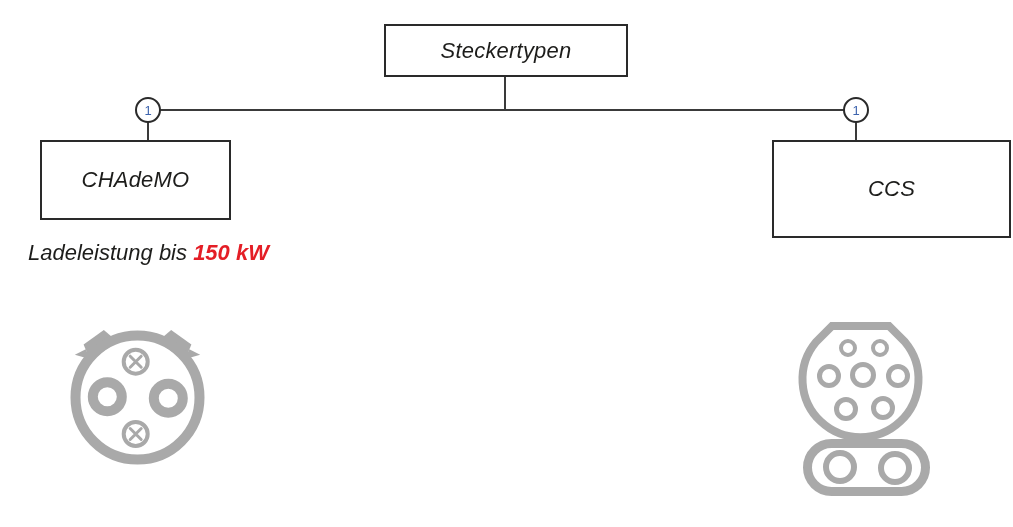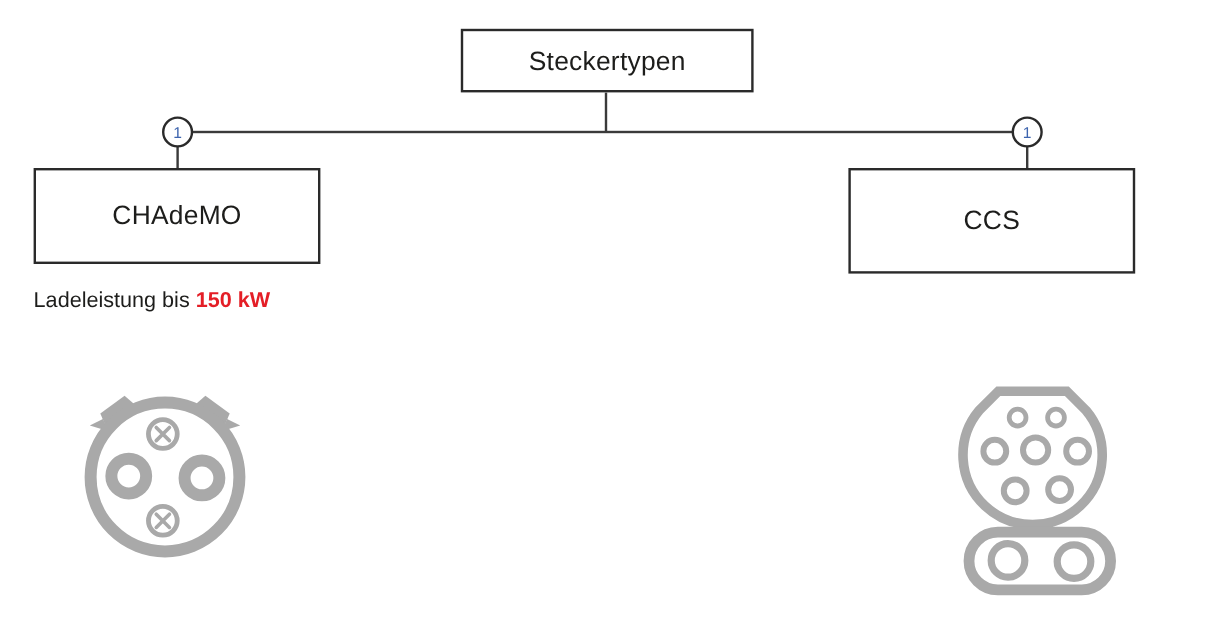--- a/index.html
+++ b/index.html
@@ -2,39 +2,39 @@
 <html><head>
 <meta charset="utf-8">
 <style>
   html,body{margin:0;padding:0;background:#ffffff;}
   .canvas{
     position:relative;width:1013px;height:527px;background:#ffffff;overflow:hidden;
     font-family:"Liberation Sans","DejaVu Sans",sans-serif;color:#1d1d1b;
   }
   .box{
     position:absolute;border:2px solid #2a2a2a;background:#ffffff;
-    display:flex;align-items:center;justify-content:center;box-sizing:border-box;
+    display:flex;align-items:center;justify-content:center;box-sizing:border-box;font-style:italic;
   }
   .box .label{font-size:22px;color:#1d1d1b;letter-spacing:0.2px;}
   .box-root{left:384px;top:24px;width:244px;height:53px;}
-  .box-left{left:28px;top:140px;width:239px;height:80px;}
-  .box-right{left:707px;top:140px;width:239px;height:88px;}
+  .box-left{left:40px;top:140px;width:191px;height:80px;}
+  .box-right{left:772px;top:140px;width:239px;height:98px;}
   .line{position:absolute;background:#3a3a3a;}
   .vline-root{left:504px;top:77px;width:2px;height:33px;}
   .hline{left:148px;top:109px;width:709px;height:2px;}
   .stub-left{left:147px;top:122px;width:2px;height:18px;}
   .stub-right{left:855px;top:122px;width:2px;height:18px;}
   .node-circle{
     position:absolute;width:26px;height:26px;border:2px solid #2a2a2a;border-radius:50%;
     background:#ffffff;box-sizing:border-box;display:flex;align-items:center;justify-content:center;
     font-size:13px;color:#3d64ae;z-index:2;
   }
   .circle-left{left:135px;top:97px;}
   .circle-right{left:843px;top:97px;}
-  .caption{position:absolute;font-size:18px;white-space:nowrap;color:#1d1d1b;}
+  .caption{position:absolute;font-size:22px;white-space:nowrap;color:#1d1d1b;font-style:italic;}
   .caption-left{left:28px;top:240px;}
   .caption-right{left:727px;top:240px;}
   .caption .val{color:#e41e26;font-weight:bold;}
   .icon-svg{position:absolute;}
   .icon-chademo{left:60px;top:320px;}
   .icon-ccs{left:794px;top:320px;}
 </style>
 </head>
 <body>
 

